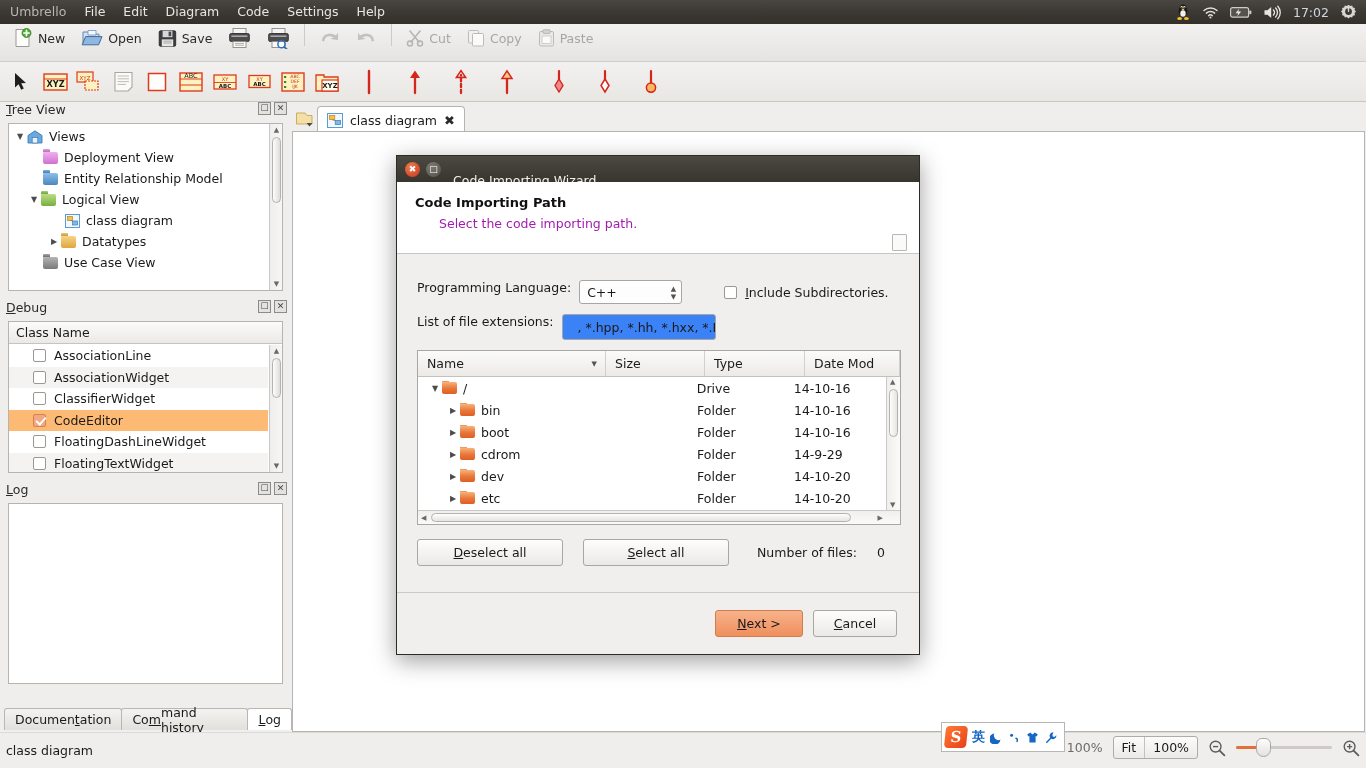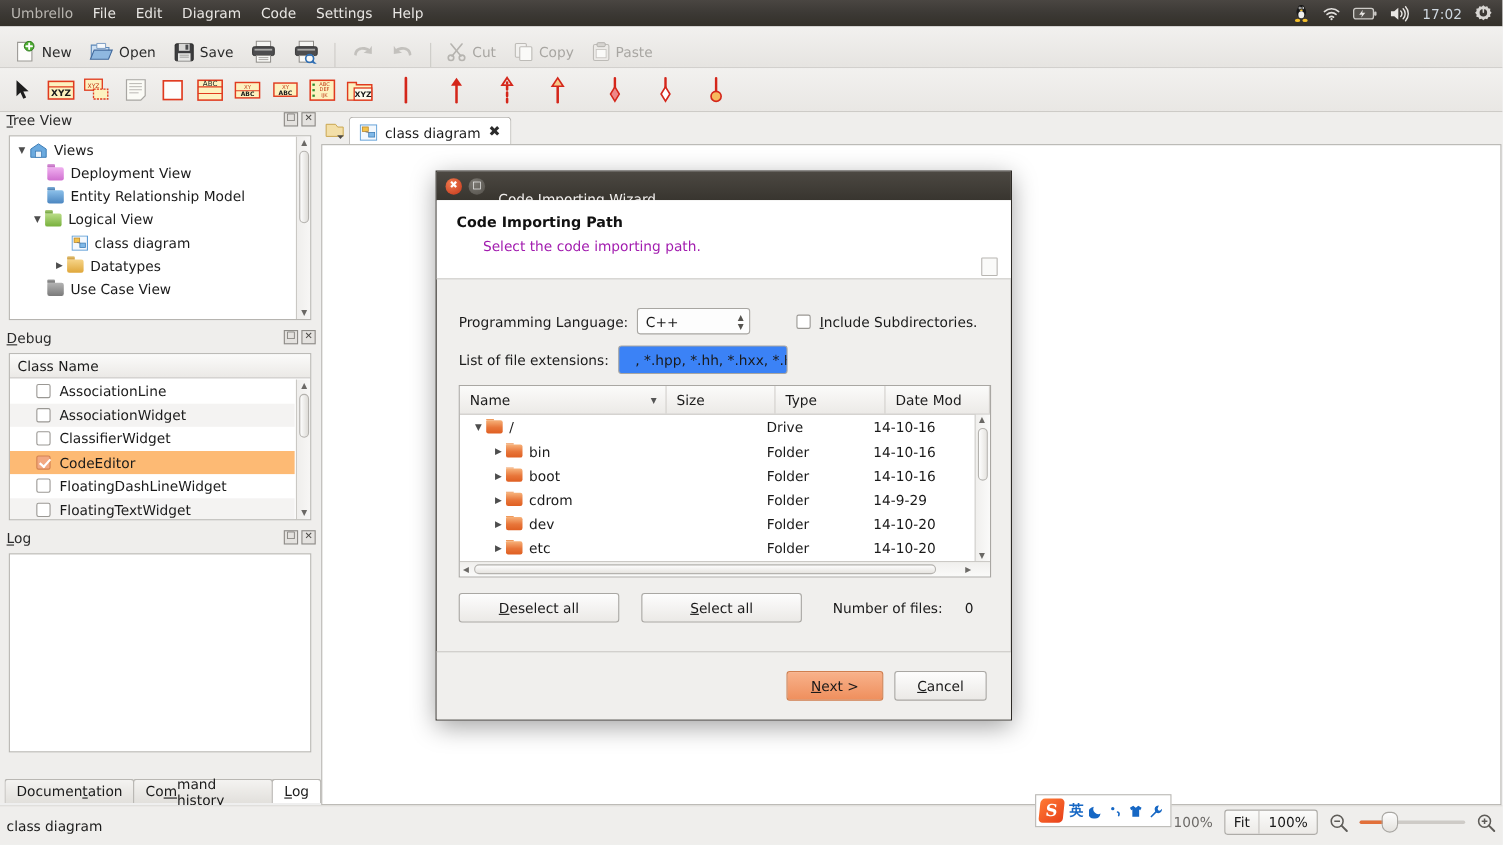--- a/index.html
+++ b/index.html
@@ -29,21 +29,21 @@
     position: absolute; right: 0; top: 0; height: 24px;
     display: flex; align-items: center; gap: 11px; padding-right: 9px;
   }
   .tray-clock { color: #cfd8e0; font-size: 12.5px; }
 
   
   .toolbar-main {
     position: absolute; top: 24px; left: 0; width: 1366px; height: 38px;
     background: linear-gradient(to bottom, #f2f1ef 0%, #e6e4e1 100%);
     border-bottom: 1px solid #cfcdc9;
-    display: flex; align-items: flex-end; padding-left: 6px; gap: 2px;
+    display: flex; align-items: flex-start; padding-left: 6px; gap: 2px;
   }
   .tb-btn {
     display: flex; align-items: center; gap: 5px;
     padding: 3px 7px; border-radius: 3px; height: 28px;
     font-size: 12.5px; color: #2b2b2b; white-space: nowrap;
   }
   .tb-btn.disabled { color: #a8a6a2; }
   .tb-sep { width: 1px; height: 22px; background: #cdcbc7; margin: 0 5px; }
 
   
@@ -223,21 +223,21 @@
   }
   .dlg-h1 { font-size: 13px; font-weight: bold; color: #111; }
   .dlg-h2 { font-size: 12.5px; color: #a21caf; margin-top: 6px; padding-left: 24px; }
   .dlg-hicon {
     position: absolute; right: 12px; top: 52px;
     width: 15px; height: 17px; border: 1px solid #b8b6b2; border-radius: 1px;
     background: #fafaf9;
   }
 
   .dlg-body { padding: 26px 18px 0 20px; }
-  .frow { display: flex; align-items: center; margin-bottom: 10px; }
+  .frow { display: flex; margin-bottom: 10px; }
   .flabel { font-size: 12.5px; color: #1a1a1a; }
   .spinbox {
     width: 103px; height: 24px; border: 1px solid #a8a6a2; border-radius: 3px;
     background: #fdfdfd; display: flex; align-items: center;
     padding-left: 7px; font-size: 12.5px; position: relative; margin-left: 8px;
   }
   .spin-arrows {
     position: absolute; right: 5px; top: 2px; height: 19px;
     display: flex; flex-direction: column; justify-content: center; gap: 2px;
     font-size: 7px; color: #55534f; line-height: 6px;

